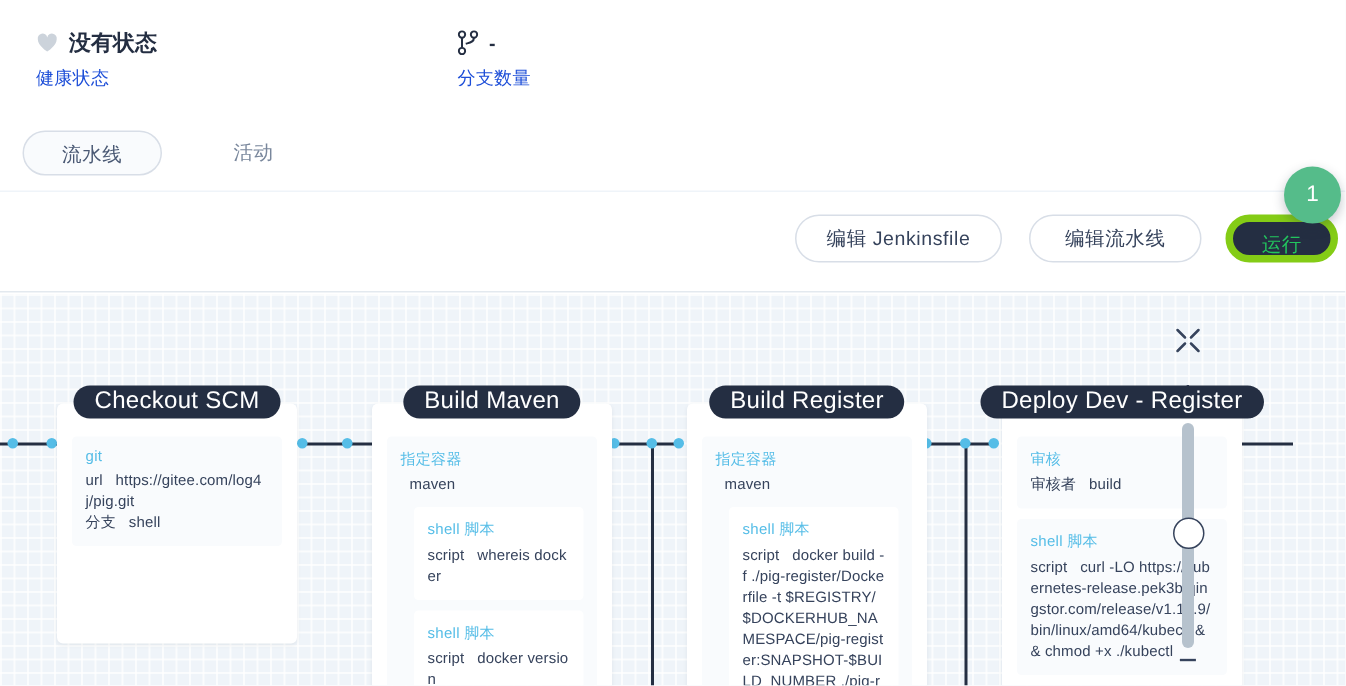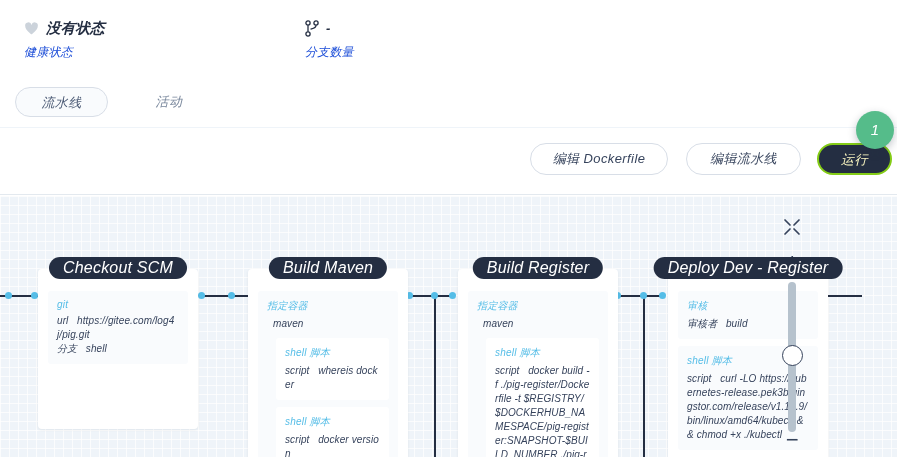--- a/index.html
+++ b/index.html
@@ -2,21 +2,21 @@
 <html><head>
 <meta charset="utf-8">
 <style>
   * { box-sizing: border-box; margin: 0; padding: 0; }
   html, body {
     width: 897px; height: 457px;
     font-family: "Liberation Sans", "DejaVu Sans", sans-serif;
     background: #ffffff;
     overflow: hidden;
   }
-  #root { position: relative; width: 821px; height: 457px; font-style: italic; }
+  #root { position: relative; width: 821px; height: 457px; }
 
   
   .summary {
     position: absolute; left: 0; top: 0; width: 897px; height: 76px;
     background: #fff;
   }
   .summary-item { position: absolute; }
   .sum-status { left: 24px; top: 18px; }
   .sum-branch { left: 305px; top: 18px; }
   .sum-top { display: flex; align-items: center; gap: 7px; height: 20px; }
@@ -52,22 +52,22 @@
     position: absolute; top: 14px; height: 32px; line-height: 30px;
     border-radius: 16px; font-size: 13px; text-align: center;
     letter-spacing: .4px; cursor: pointer; white-space: nowrap;
   }
   .btn-outline {
     background: #fff; border: 1px solid #d8dee7; color: #36435c;
   }
   .btn-jenkinsfile { left: 530px; width: 138px; }
   .btn-editpipe { left: 686px; width: 115px; }
   .btn-run {
-    left: 817px; width: 75px; background: #242e42; color: #fef9c3;
-    border: 2px solid #84cc16;
+    left: 817px; width: 75px; background: #242e42; color: #22c55e;
+    border: 5px solid #84cc16;
   }
   .badge-count {
     position: absolute; left: 856px; top: 111px; width: 38px; height: 38px;
     border-radius: 50%; background: #55bc8a; color: #fff;
     font-size: 15px; line-height: 38px; text-align: center;
     box-shadow: 0 3px 8px rgba(36,46,66,.28); z-index: 20;
   }
 
   
   .canvas {
@@ -165,21 +165,21 @@
       <div class="sum-sub">分支数量</div>
     </div>
   </div>
 
   <div class="tabbar">
     <div class="tab active">流水线</div>
     <div class="tab plain">活动</div>
   </div>
 
   <div class="actionbar">
-    <div class="btn btn-outline btn-jenkinsfile">编辑 Dockerfile</div>
+    <div class="btn btn-outline btn-jenkinsfile">编辑 Jenkinsfile</div>
     <div class="btn btn-outline btn-editpipe">编辑流水线</div>
     <div class="btn btn-run">运行</div>
   </div>
   <div class="badge-count">1</div>
 
   <div class="canvas">
 
     <div class="conn">
       <div class="hline" style="left:-8px; top:99px; width:46px;"></div>
       <div class="dot" style="left:5px; top:96px;"></div>

